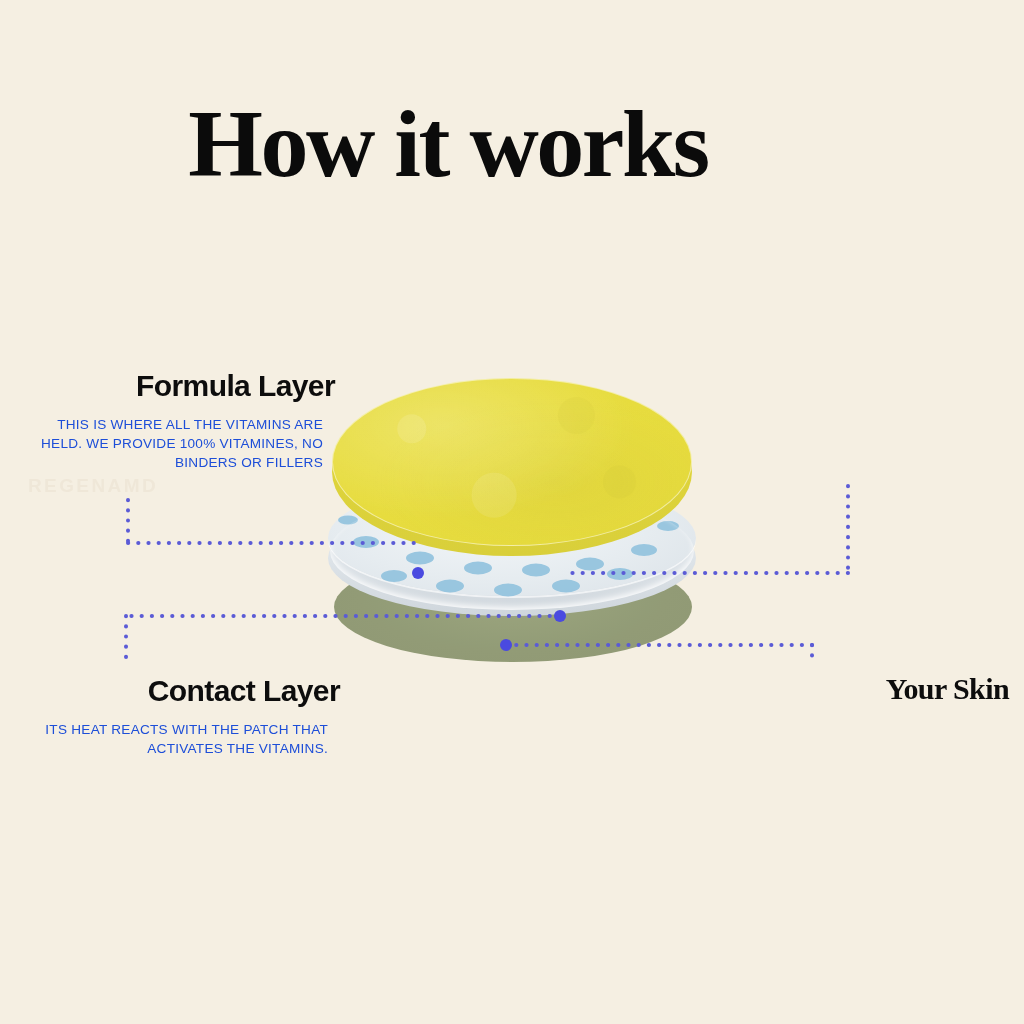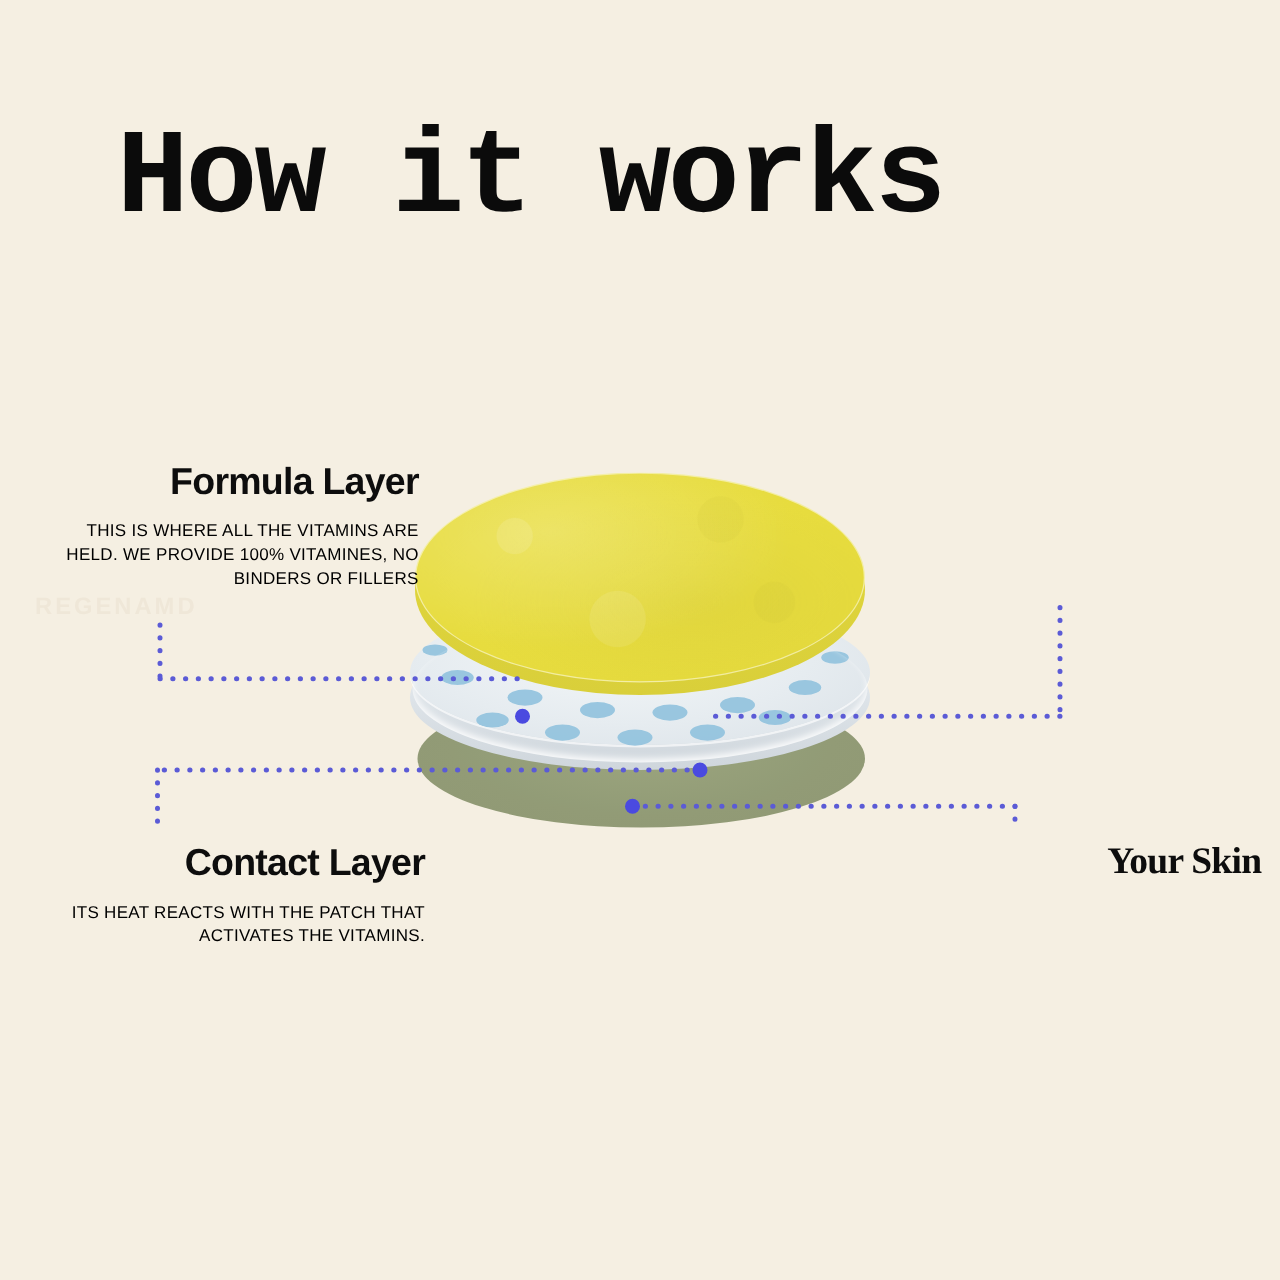--- a/index.html
+++ b/index.html
@@ -24,40 +24,41 @@
     position: absolute;
     left: 0;
     top: 96px;
     width: 848px;
     text-align: center;
     font-size: 96px;
     line-height: 1.0;
     font-weight: 700;
     letter-spacing: -2.5px;
     color: #0b0b0b;
-    font-family: Liberation Mono, monospace;
+    font-family: Liberation Serif, serif;
+    padding-left: 24px;
   }
 
   
   .callout { position: absolute; text-align: right; }
   .callout .c-head {
     font-size: 30px;
     font-weight: 700;
     letter-spacing: -0.6px;
     color: #0d0d0d;
     margin: 0 0 13px 0;
     line-height: 1.05;
     white-space: nowrap;
   }
   .callout .c-body {
     font-size: 13.6px;
     line-height: 19.4px;
     letter-spacing: 0.25px;
-    color: #000000;
-    margin: 0;
+    color: #1d4ed8;
+    margin: 12px;
     text-transform: uppercase;
   }
 
   #callout-formula { left: 25px; top: 370px; width: 310px; }
   #callout-backing { left: 729px; top: 370px; width: 290px; }
   #callout-contact { left: 30px; top: 675px; width: 310px; }
   #callout-skin    { left: 729px; top: 673px; width: 280px; font-family: Liberation Serif, serif; }
 
   
   #watermark {

